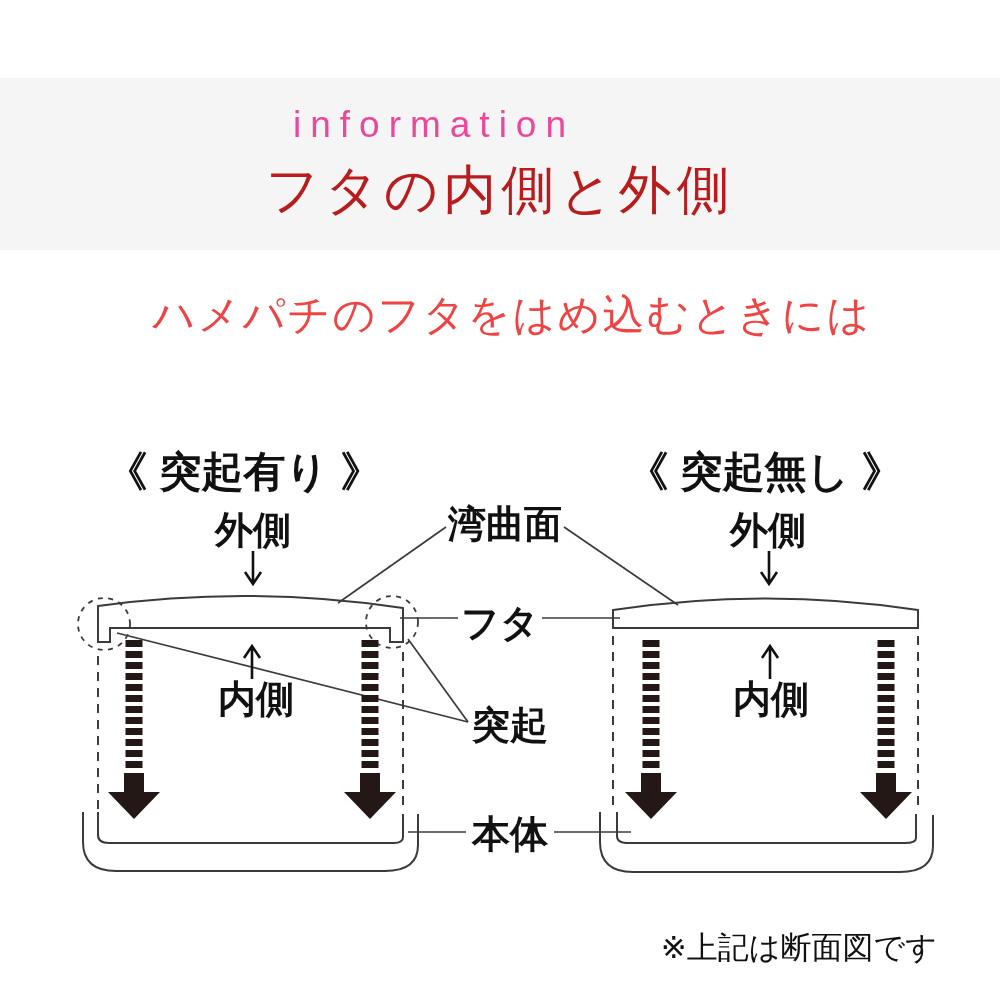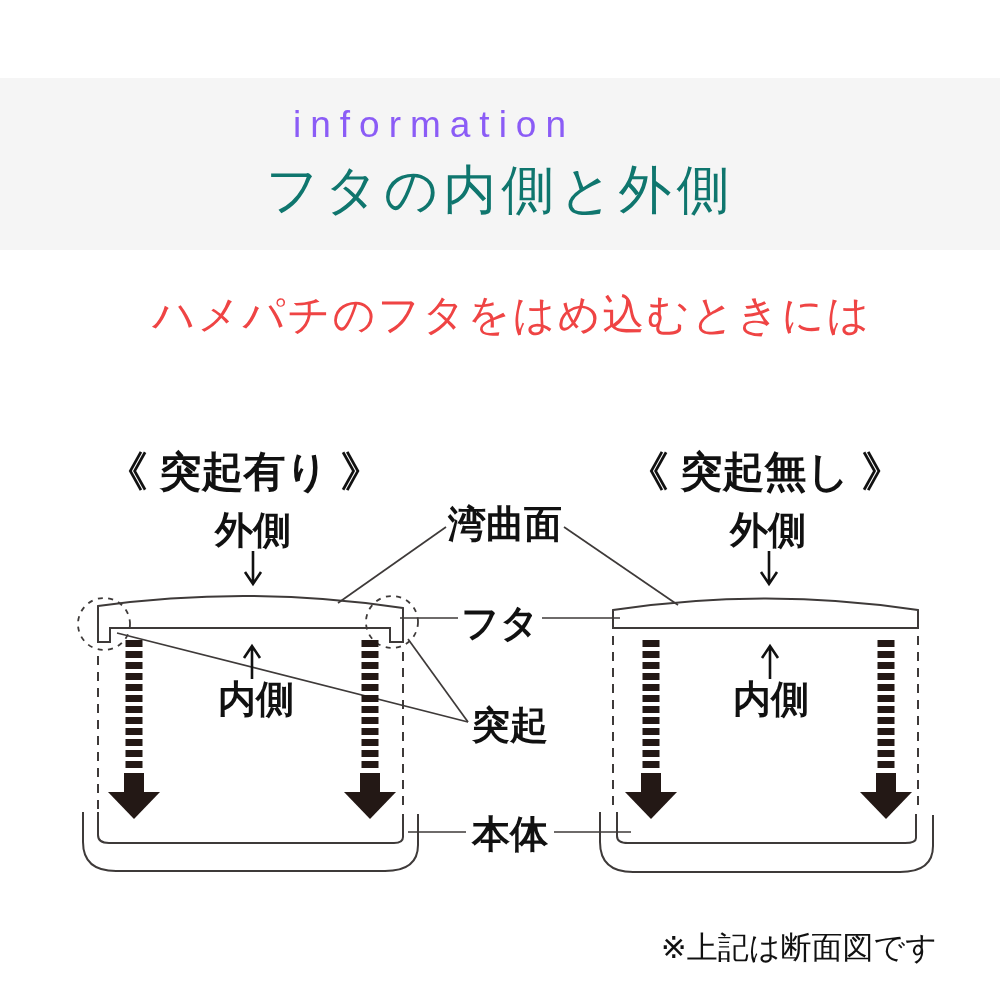--- a/index.html
+++ b/index.html
@@ -3,25 +3,25 @@
 <meta charset="utf-8">
 <style>
   html,body{margin:0;padding:0;background:#ffffff;}
   .page{
     position:relative;width:1000px;height:1000px;background:#ffffff;overflow:hidden;
     font-family:"Liberation Sans","DejaVu Sans",sans-serif;
   }
   .band{position:absolute;left:0;top:78px;width:1000px;height:172px;background:#f5f5f5;}
   .eyebrow{
     position:absolute;left:0;top:104px;width:868px;text-align:center;
-    font-size:37px;letter-spacing:9px;color:#8b5cf6;font-weight:500;
+    font-size:37px;letter-spacing:9px;color:#ec4899;font-weight:500;
   }
   .title{
     position:absolute;left:0;top:155px;width:1000px;text-align:center;
-    font-size:53px;letter-spacing:5px;color:#0f766e;font-weight:500;
+    font-size:53px;letter-spacing:5px;color:#b91c1c;font-weight:500;
   }
   .intro{
     position:absolute;left:12px;top:283px;width:1000px;text-align:center;
     font-size:42px;line-height:64px;letter-spacing:2px;color:#ef4444;font-weight:500;
   }
   svg.diagram{position:absolute;left:0;top:0;width:1000px;height:1000px;}
   svg text{font-family:"Liberation Sans","DejaVu Sans",sans-serif;}
   .h-label{font-size:42px;font-weight:700;}
   .d-label{font-size:38px;font-weight:600;}
   .d-note{font-size:31px;font-weight:500;}

